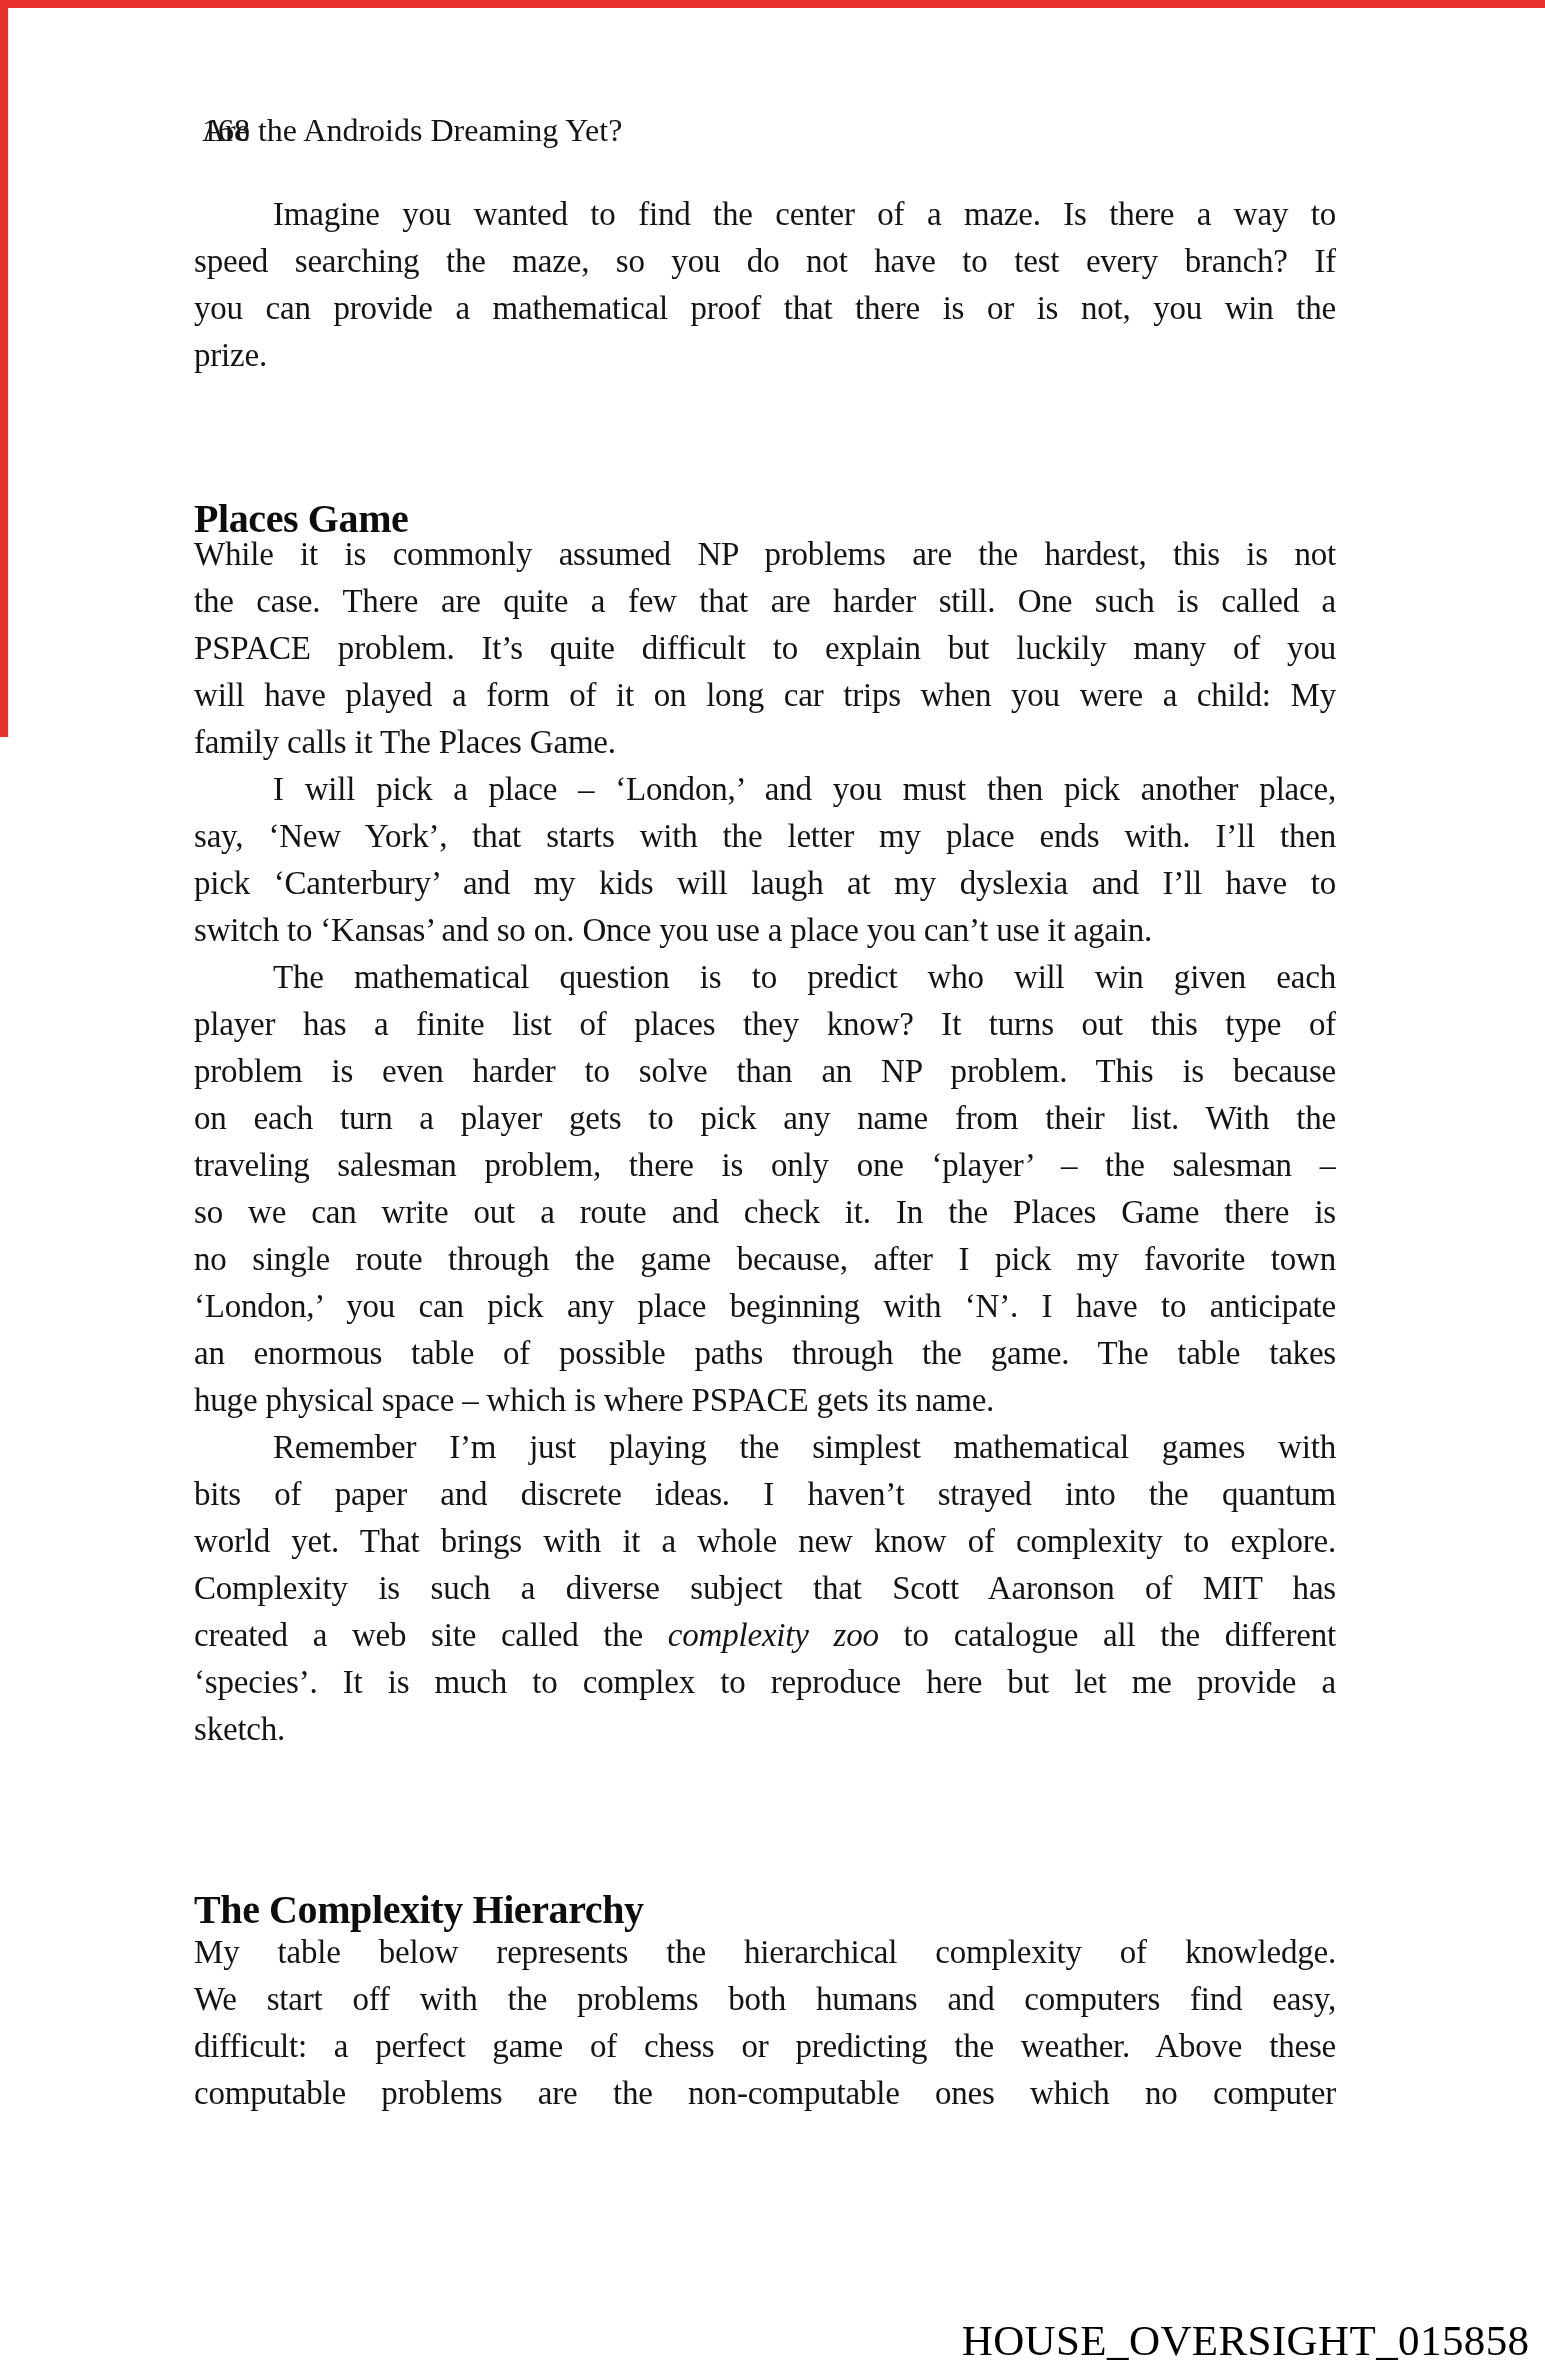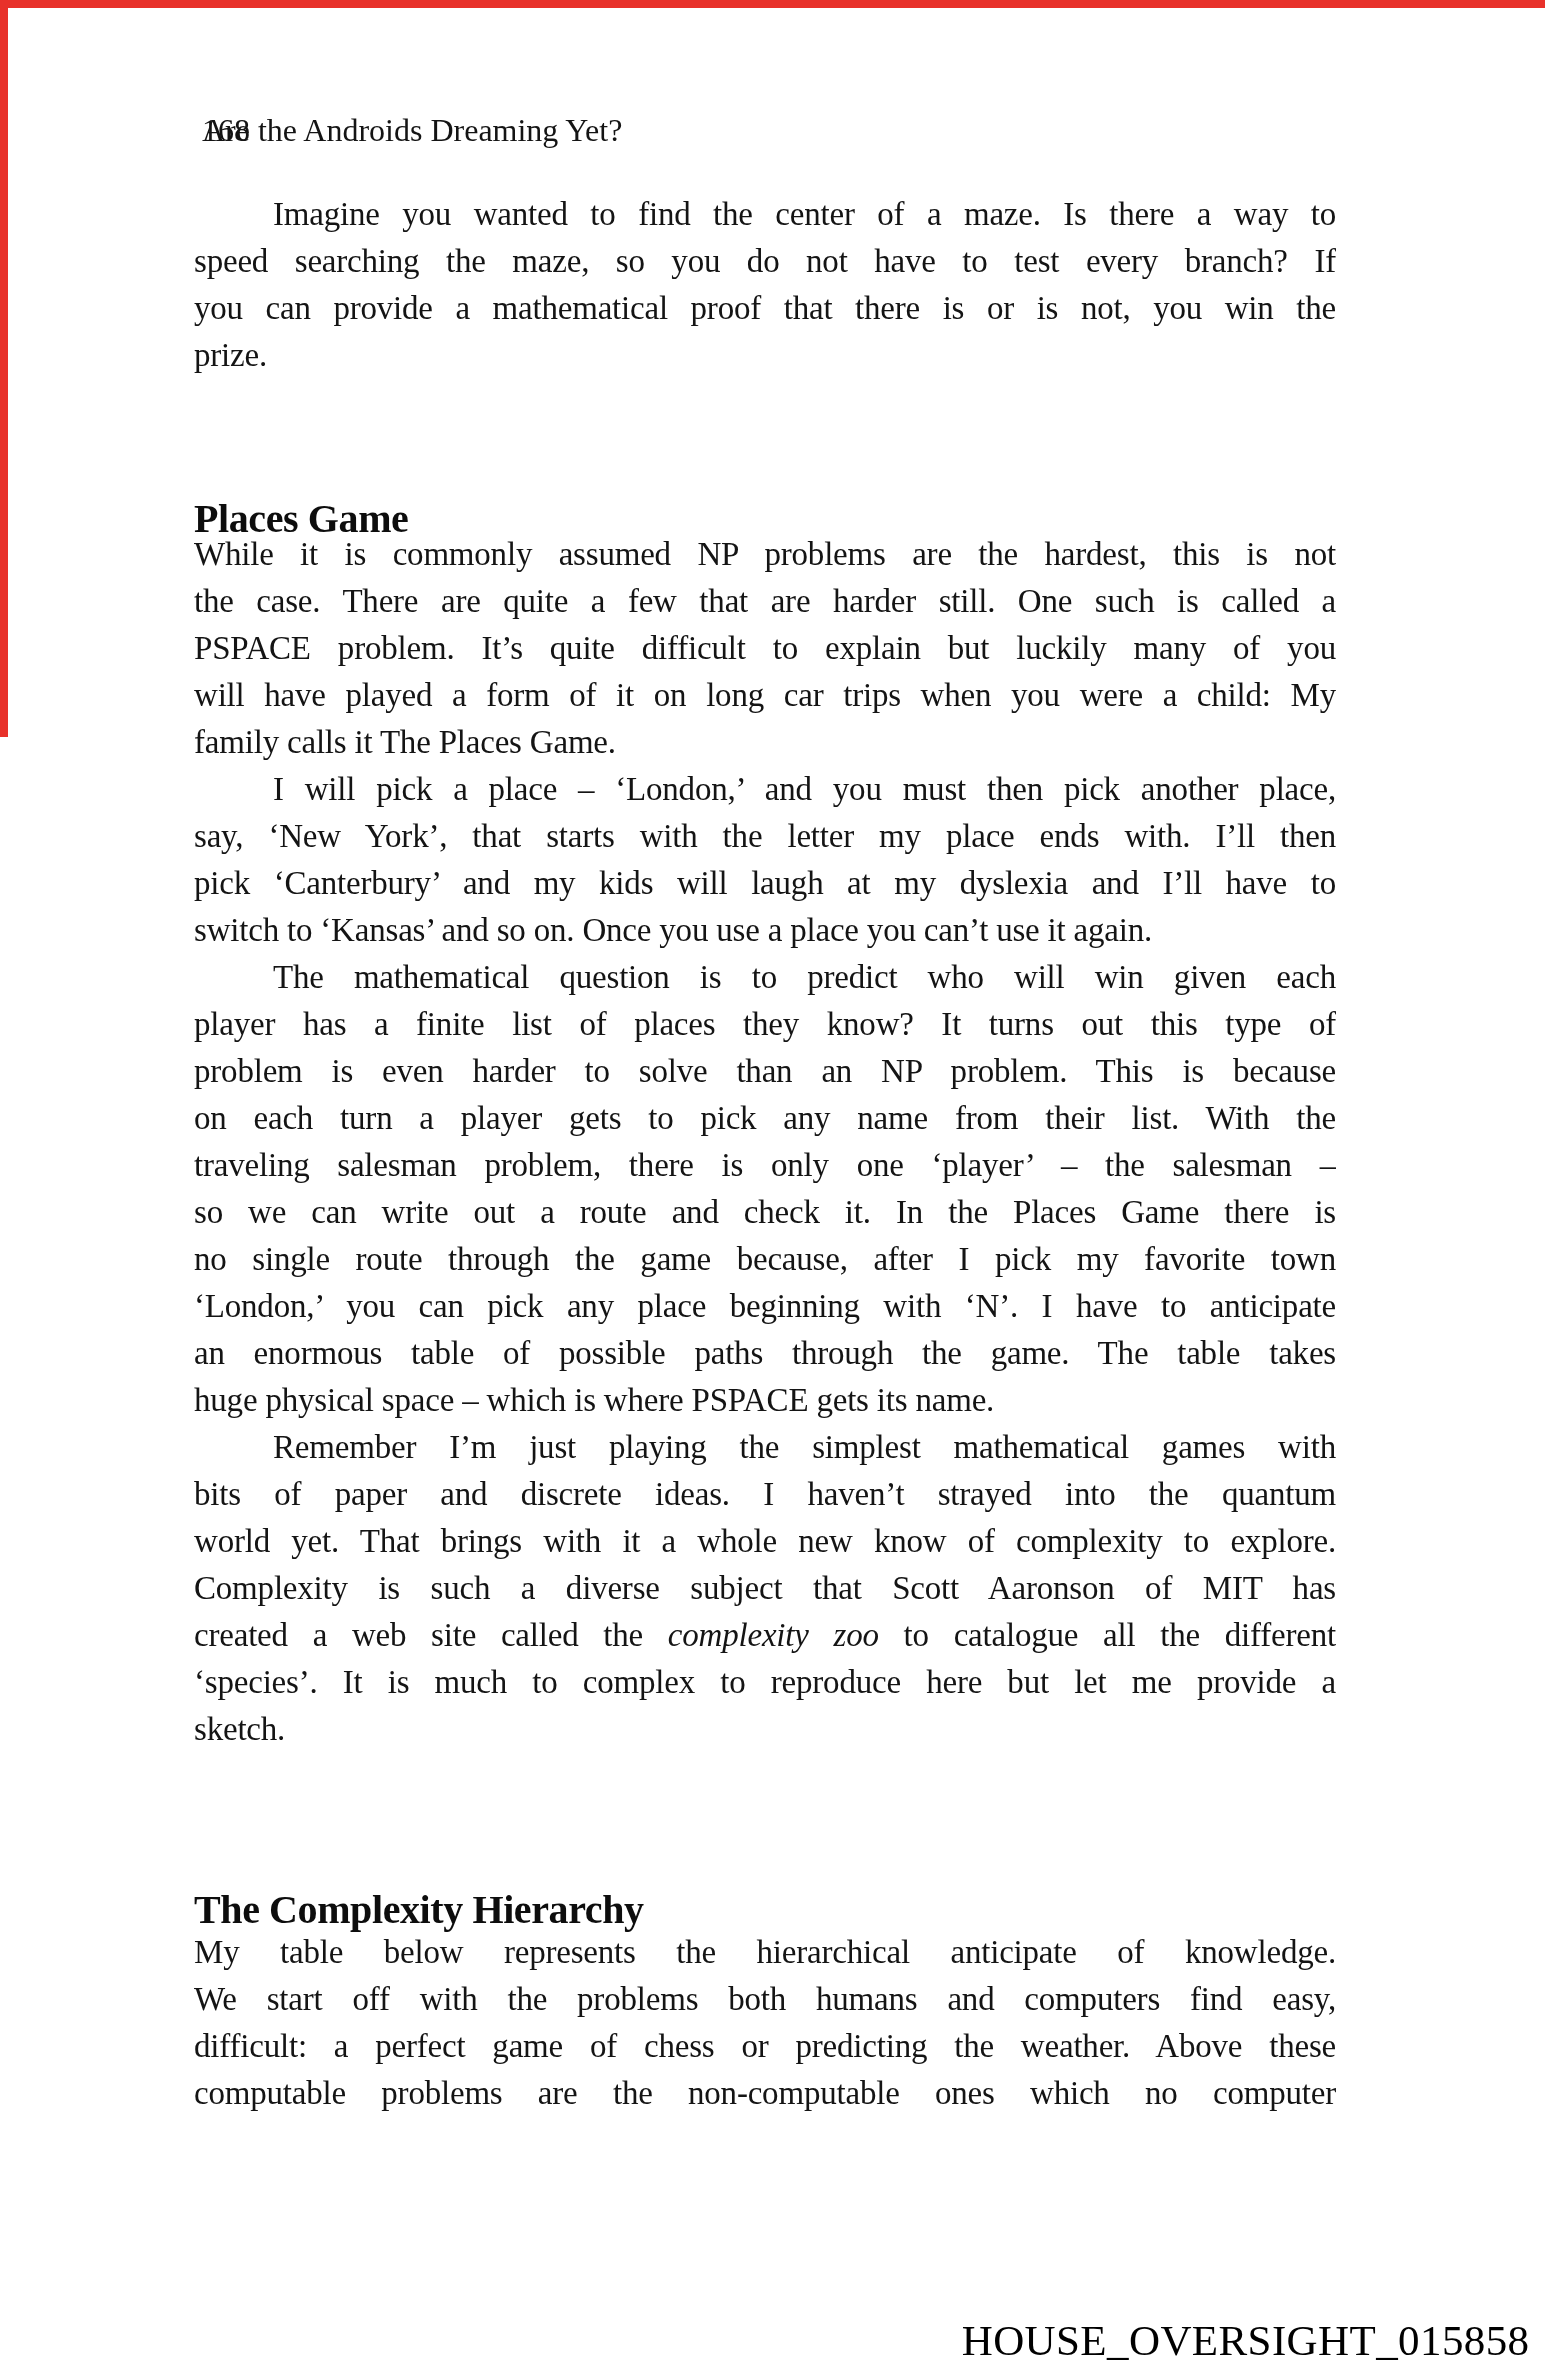--- a/index.html
+++ b/index.html
@@ -100,21 +100,21 @@
         <span>created a web site called the </span><span class="it">complexity zoo</span><span> to catalogue all the different</span>
       </div>
       <div class="line">‘species’. It is much to complex to reproduce here but let me provide a</div>
       <div class="line final">sketch.</div>
     </div>
   </div>
 
   <div class="heading h-complex">The Complexity Hierarchy</div>
 
   <div class="textblock p6">
-    <div class="line">My table below represents the hierarchical anticipate of knowledge.</div>
+    <div class="line">My table below represents the hierarchical complexity of knowledge.</div>
     <div class="line">We start off with the problems both humans and computers find easy,</div>
     <div class="line">difficult: a perfect game of chess or predicting the weather. Above these</div>
     <div class="line">computable problems are the non-computable ones which no computer</div>
   </div>
 
   <div class="stamp">HOUSE_OVERSIGHT_015858</div>
 
 </div>
 
 

